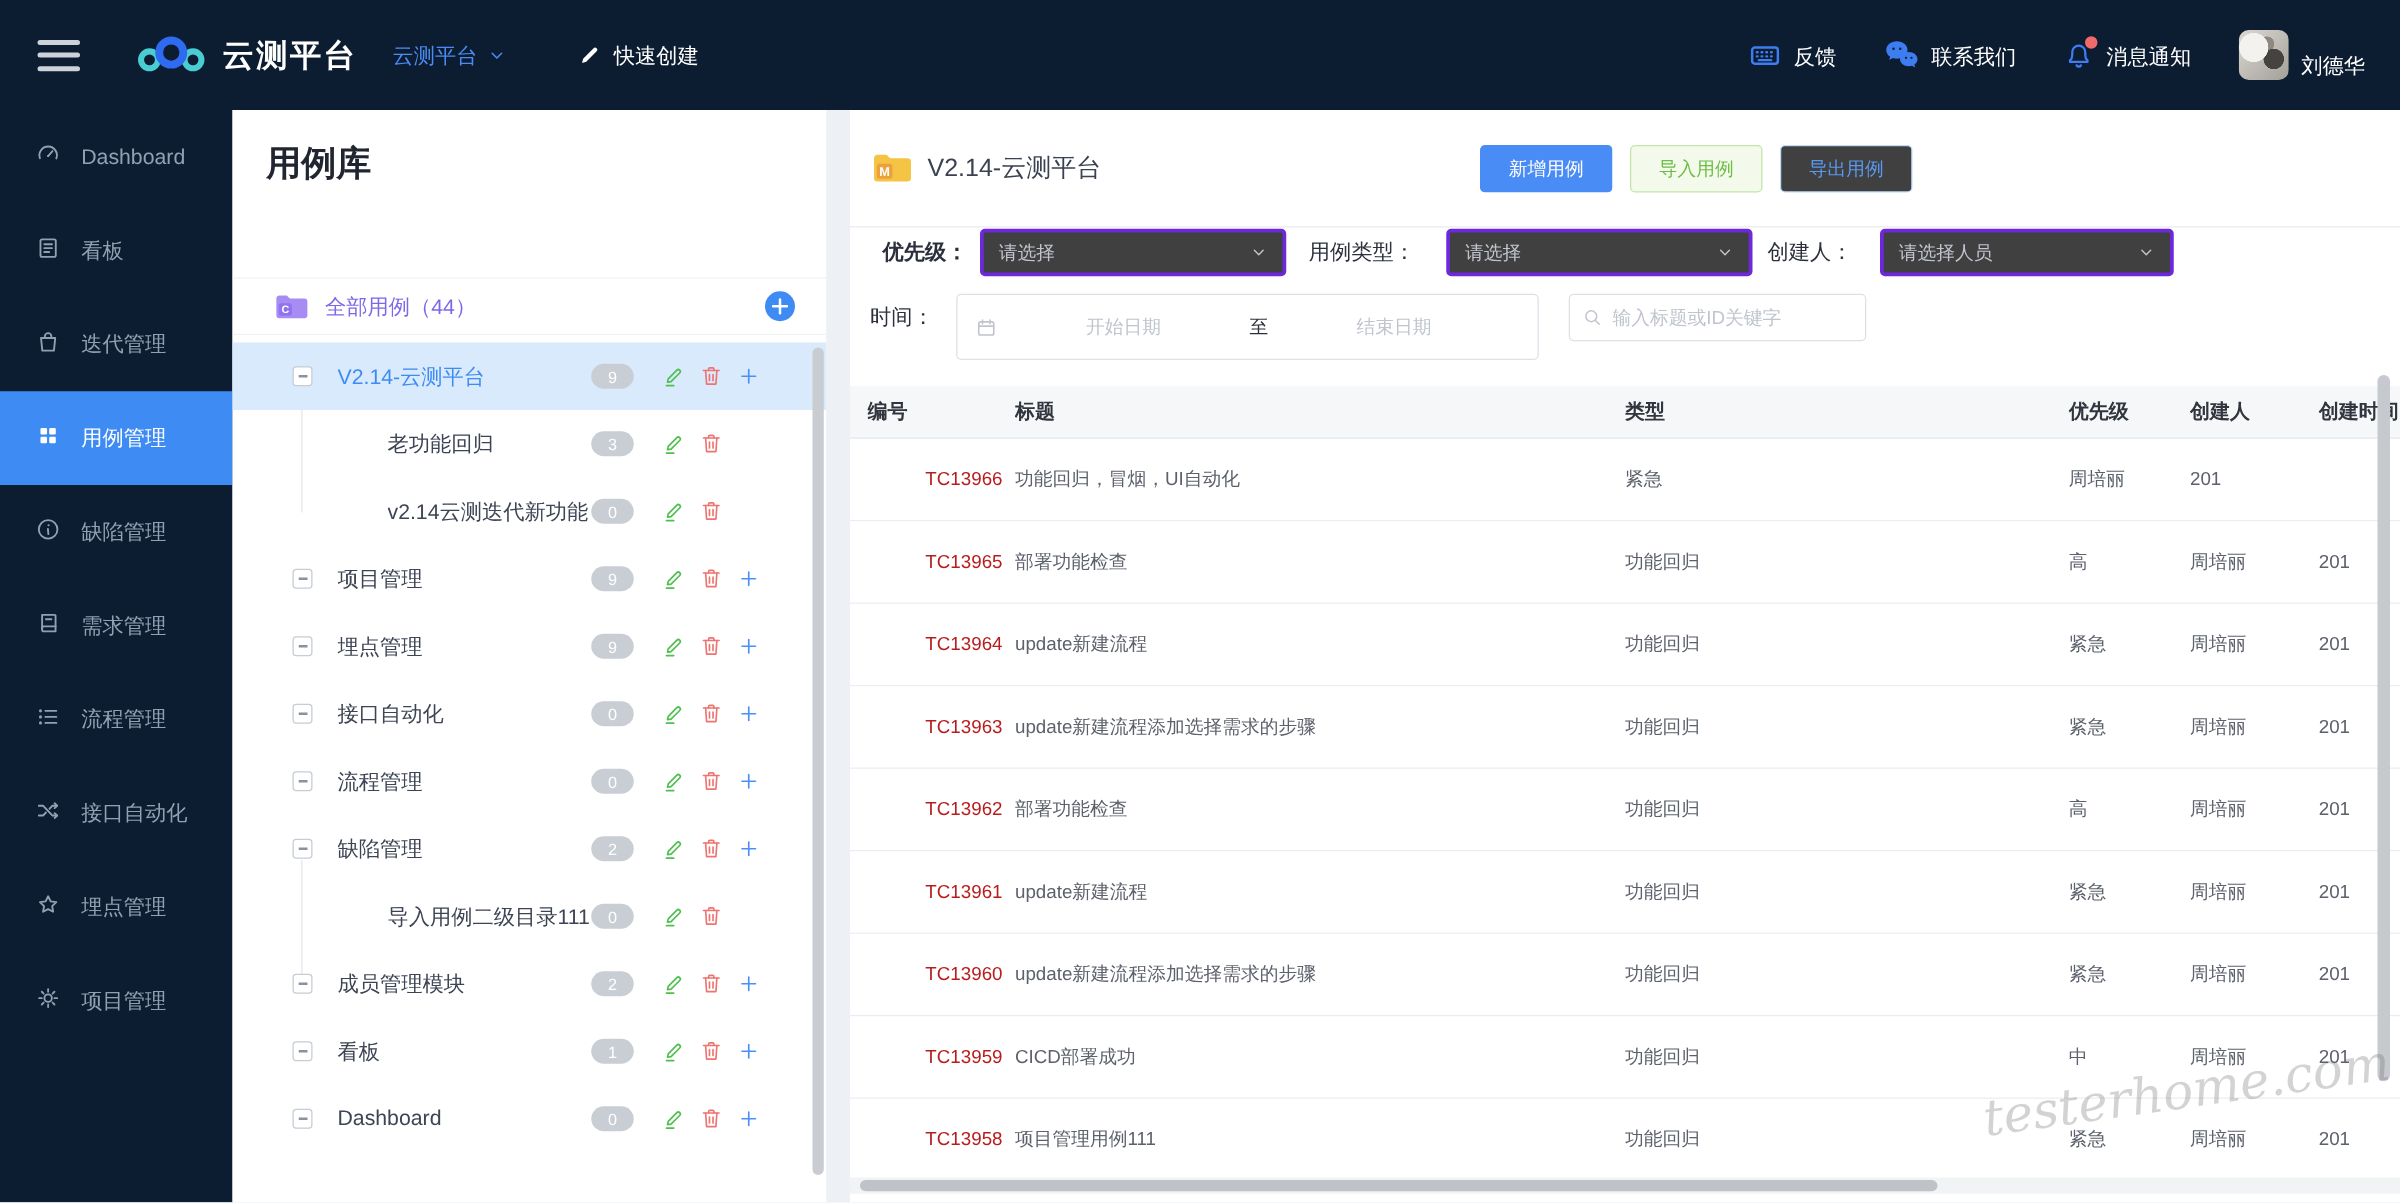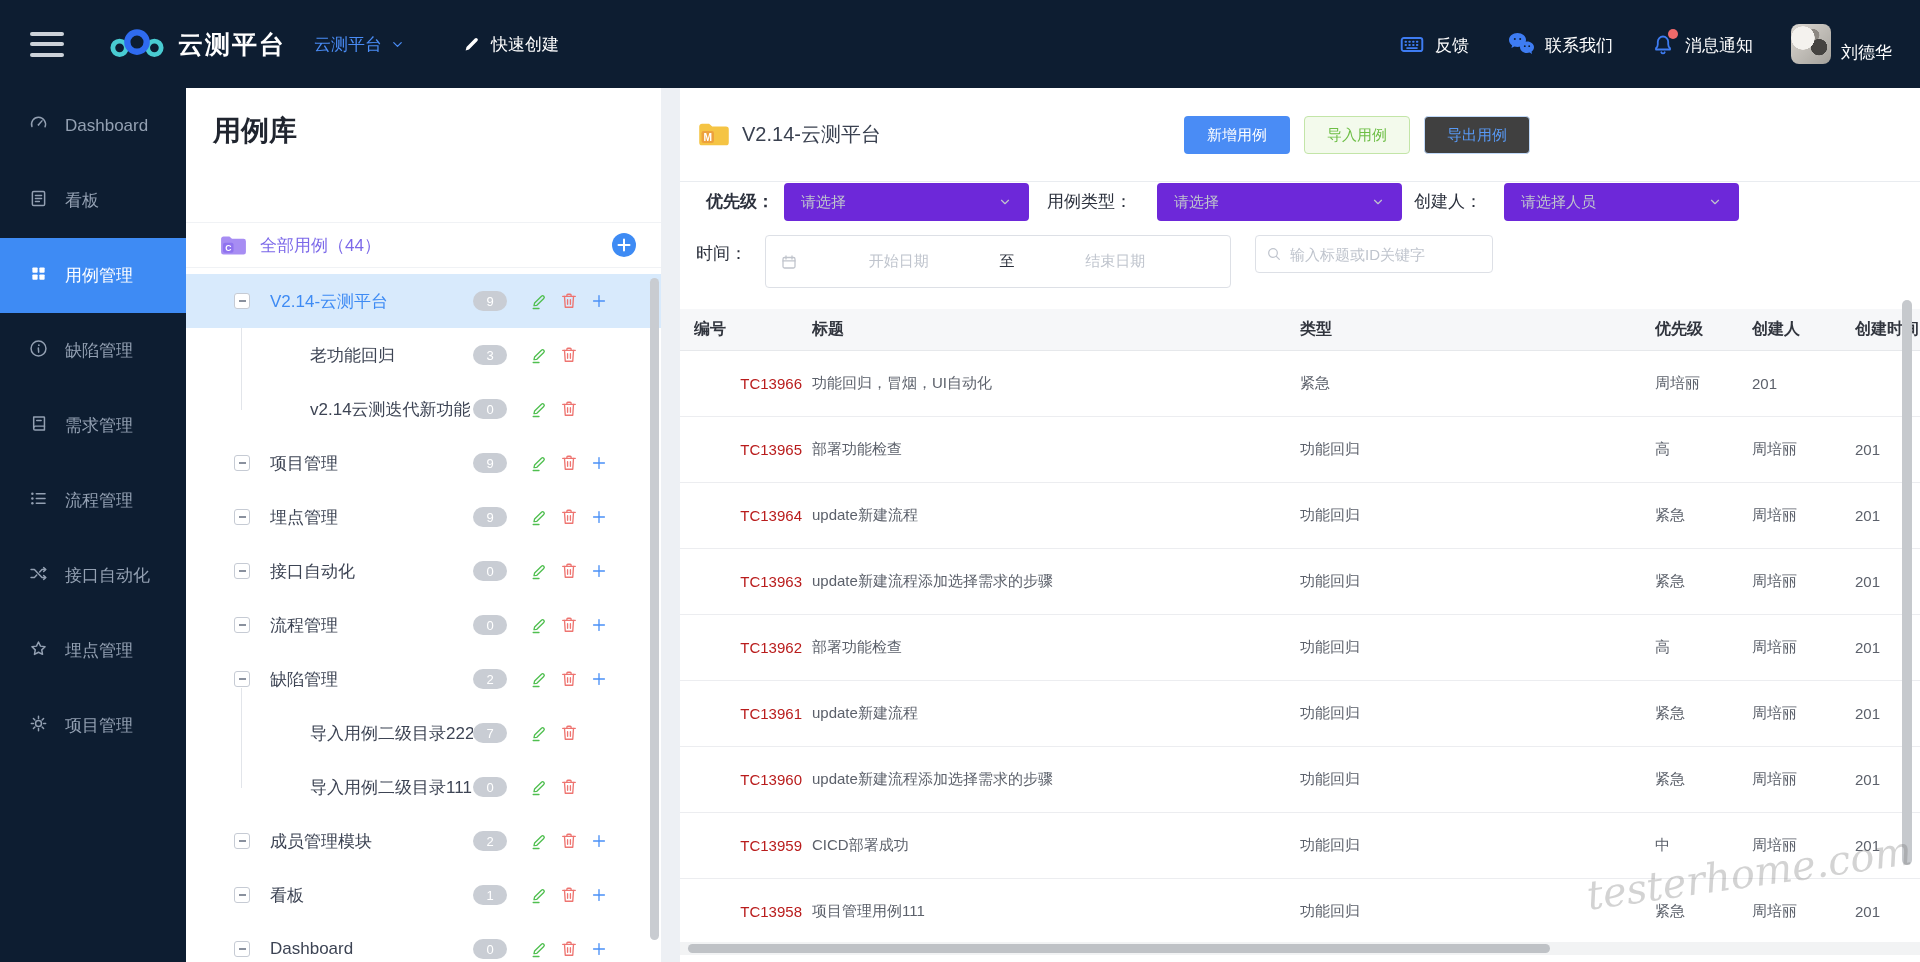--- a/index.html
+++ b/index.html
@@ -77,21 +77,21 @@
   .card-head { position:relative; height:94px; border-bottom:1px solid #e9ecf0; display:flex; align-items:center; padding-left:18px; }
   .mod-title { margin-left:12px; font-size:20px; color:#3a4150; font-weight:500; }
   .btn-group { position:absolute; left:504px; top:28px; display:flex; gap:14px; }
   .btn { height:38px; min-width:106px; padding:0 18px; border-radius:4px; font-size:15px; display:flex; align-items:center; justify-content:center;
          cursor:pointer; border:1px solid transparent; font-family:inherit; }
   .btn-add { background:#4a8cf5; color:#fff; }
   .btn-import { background:#f3faec; border-color:#c3e5a8; color:#6dbe45; }
   .btn-export { background:#404040; border-color:#c0d9f9; color:#5899f4; }
 
   .f-label { position:absolute; font-size:17px; color:#2b303c; font-weight:500; line-height:38px; white-space:nowrap; }
-  .sel { position:absolute; height:38px; border:5px solid #6d28d9; border-radius:4px; background:#6d28d9; display:flex; align-items:center;
+  .sel { position:absolute; height:38px; border:3px solid #6d28d9; border-radius:4px; background:#404040; display:flex; align-items:center;
          padding:0 12px; cursor:pointer; }
   .sel .ph { flex:1; color:#bfc4cd; font-size:15px; }
   .sel svg { width:14px; height:14px; fill:none; stroke:#c0c4cc; stroke-width:2; stroke-linecap:round; stroke-linejoin:round; }
   .datebox { position:absolute; height:53px; border:1px solid #dde0e6; border-radius:4px; background:#fff; display:flex; align-items:center; padding:0 14px; cursor:pointer; }
   .datebox svg { width:18px; height:18px; flex:none; fill:none; stroke:#c0c4cc; stroke-width:1.7; stroke-linecap:round; }
   .datebox .dph { flex:1; text-align:center; color:#bfc4cd; font-size:15px; }
   .datebox .to { color:#2b303c; font-size:15px; }
   .kwbox { position:absolute; height:38px; border:1px solid #dde0e6; border-radius:4px; background:#fff; display:flex; align-items:center; padding:0 10px; }
   .kwbox svg { width:16px; height:16px; flex:none; fill:none; stroke:#bfc4cd; stroke-width:1.8; stroke-linecap:round; }
   .kwbox input { border:none; outline:none; flex:1; margin-left:8px; font-size:15px; color:#333; font-family:inherit; min-width:0; }
@@ -189,20 +189,27 @@
             <circle cx="12" cy="13.5" r="1" fill="currentColor" stroke="none"></circle>
           </svg></span>
         <span>Dashboard</span>
       </div>
       <div class="side-item">
         <span class="sicon"><svg viewBox="0 0 24 24">
             <rect x="5" y="4" width="14" height="16" rx="1.5"></rect>
             <path d="M8.5 8.5h7M8.5 12h7M8.5 15.5h4.5"></path>
           </svg></span>
         <span>看板</span>
+      </div>
+      <div class="side-item">
+        <span class="sicon"><svg viewBox="0 0 24 24">
+            <path d="M5.5 8.5h13l-1.2 11.5H6.7L5.5 8.5z"></path>
+            <path d="M9 8.5V7a3 3 0 0 1 6 0v1.5"></path>
+          </svg></span>
+        <span>迭代管理</span>
       </div>
       <div class="side-item active">
         <span class="sicon"><svg viewBox="0 0 24 24">
             <g fill="currentColor" stroke="none">
               <rect x="5" y="5" width="6" height="6" rx="1"></rect>
               <rect x="13" y="5" width="6" height="6" rx="1"></rect>
               <rect x="5" y="13" width="6" height="6" rx="1"></rect>
               <rect x="13" y="13" width="6" height="6" rx="1"></rect>
             </g>
           </svg></span>
@@ -463,44 +470,20 @@
             </svg>
           </span>
           <span class="act add">
             <svg viewBox="0 0 24 24" stroke-width="2">
               <path d="M12 5.5v13M5.5 12h13"></path>
             </svg>
           </span>
         </div>
         <div class="tnode child">
           <span class="exp"></span>
-          <span class="tlabel">导入用例二级目录222</span>
-          <span class="badge">7</span>
-          <span class="act edit">
-            <svg viewBox="0 0 24 24">
-              <path d="M6 17.6l.7-3.1L15 6.2a1.9 1.9 0 0 1 2.7 2.7L9.4 17.2l-3.4.4z"></path>
-              <path d="M5 21h7"></path>
-            </svg>
-          </span>
-          <span class="act del">
-            <svg viewBox="0 0 24 24">
-              <path d="M4.5 6.5h15"></path>
-              <path d="M9.5 6.5V4.9a1 1 0 0 1 1-1h3a1 1 0 0 1 1 1v1.6"></path>
-              <path d="M6.6 6.5l.9 13h9l.9-13"></path>
-              <path d="M10.3 10.5v5.5M13.7 10.5v5.5"></path>
-            </svg>
-          </span>
-          <span class="act add">
-            <svg viewBox="0 0 24 24" stroke-width="2">
-              <path d="M12 5.5v13M5.5 12h13"></path>
-            </svg>
-          </span>
-        </div>
-        <div class="tnode child">
-          <span class="exp"></span>
           <span class="tlabel">导入用例二级目录111</span>
           <span class="badge">0</span>
           <span class="act edit">
             <svg viewBox="0 0 24 24">
               <path d="M6 17.6l.7-3.1L15 6.2a1.9 1.9 0 0 1 2.7 2.7L9.4 17.2l-3.4.4z"></path>
               <path d="M5 21h7"></path>
             </svg>
           </span>
           <span class="act del">
             <svg viewBox="0 0 24 24">

